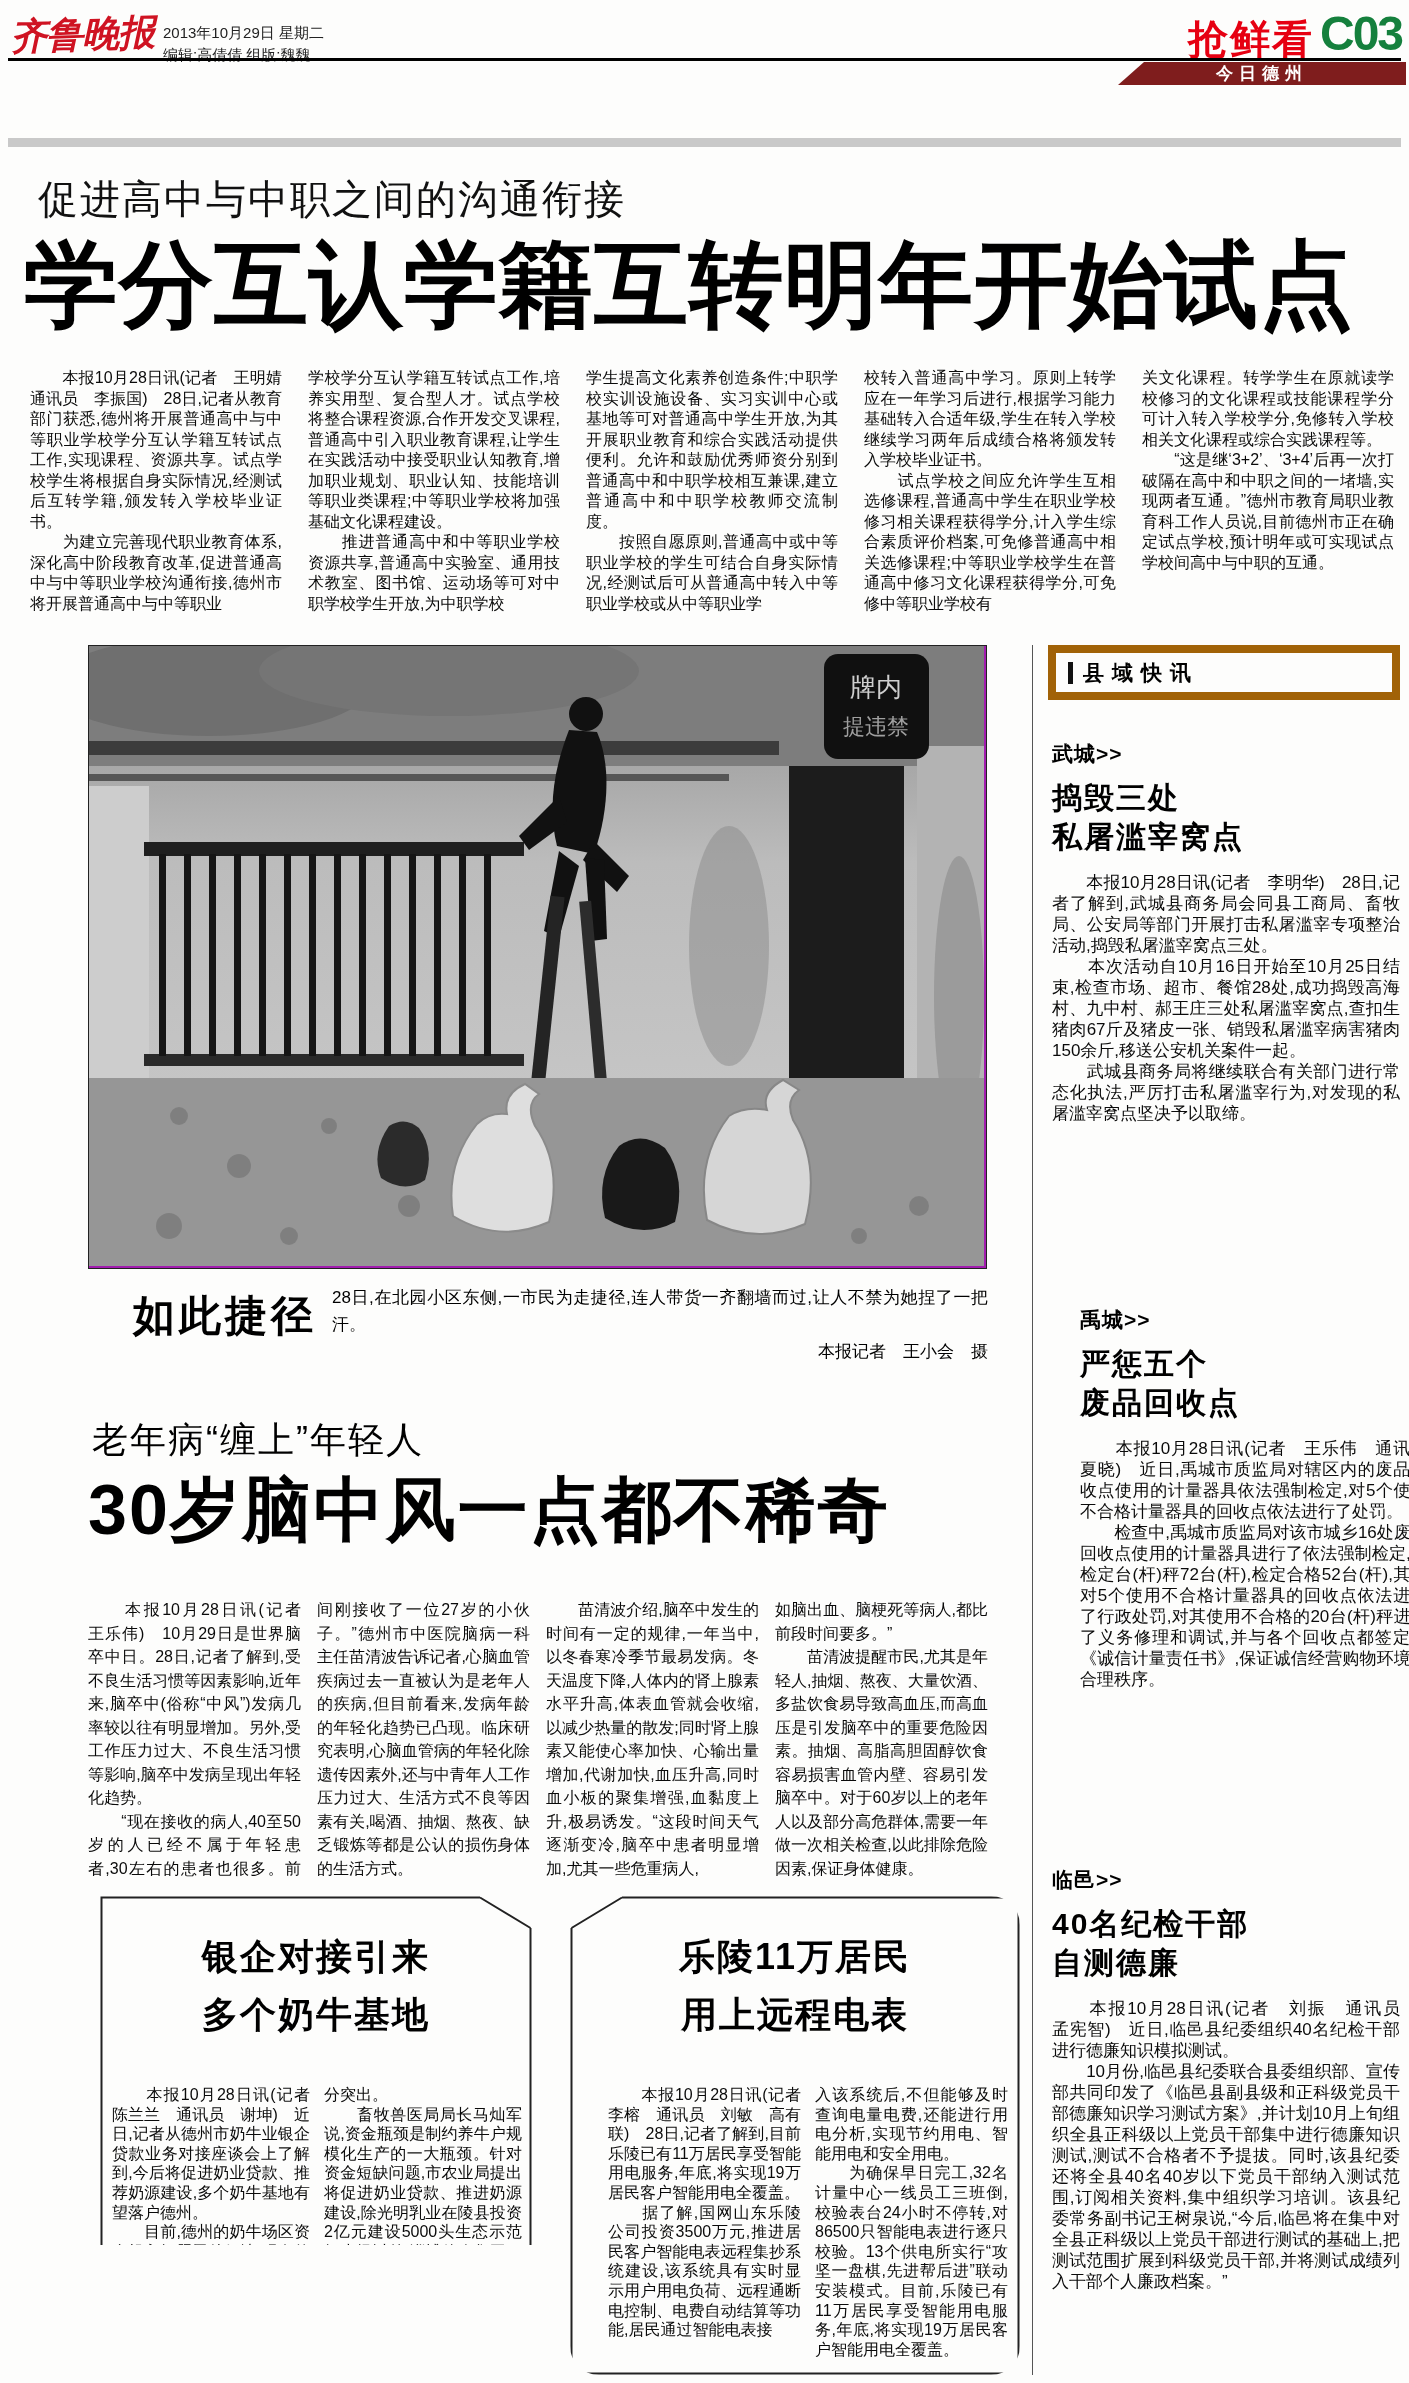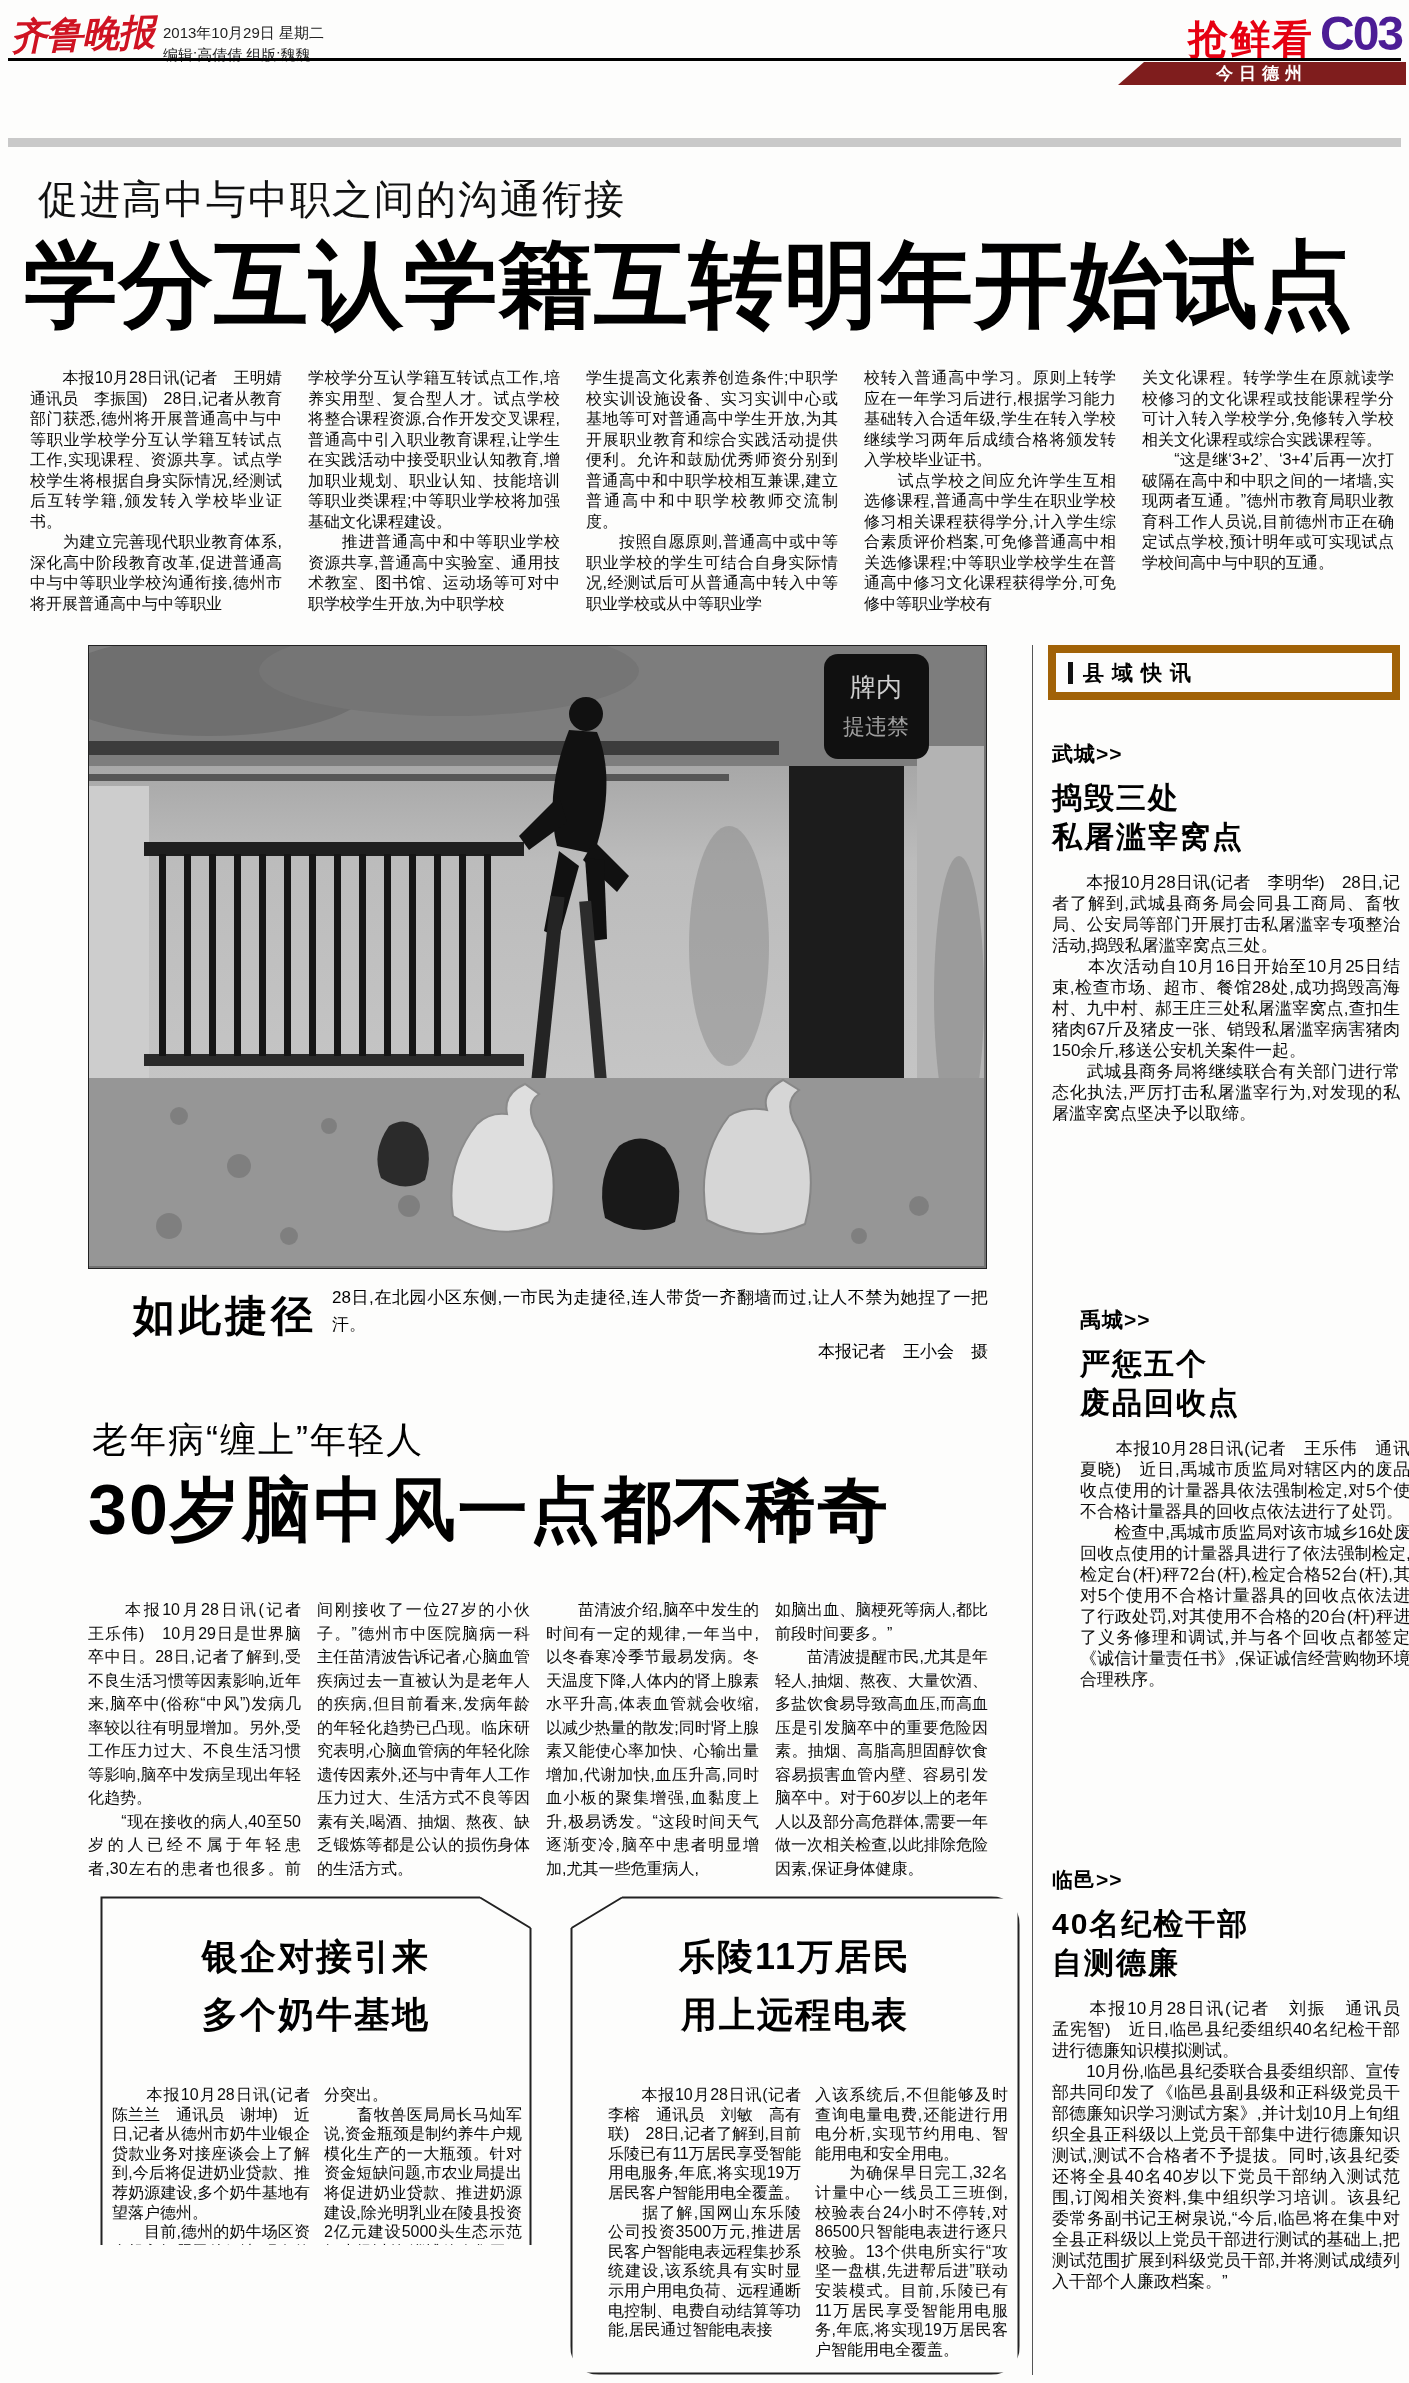--- a/index.html
+++ b/index.html
@@ -8,36 +8,36 @@
     background:#fdfdfc;overflow:hidden;color:#000;
     font-family:"Liberation Sans","DejaVu Sans",sans-serif;
   }
   
   .logo{position:absolute;left:10px;top:14px;width:150px;
     font-family:"DejaVu Serif","Liberation Serif",serif;
     font-style:italic;font-weight:bold;font-size:37px;line-height:40px;
     color:#cf1322;letter-spacing:-1px;transform:rotate(-2deg);}
   .mast-meta{position:absolute;left:163px;top:22px;font-size:15px;line-height:22px;color:#222;}
   .section-name{position:absolute;left:1188px;top:12px;font-size:40px;font-weight:bold;color:#e60012;letter-spacing:2px;}
-  .page-code{position:absolute;left:1320px;top:6px;font-size:48px;font-weight:900;letter-spacing:-2px;color:#4c1d95;}
+  .page-code{position:absolute;left:1320px;top:6px;font-size:48px;font-weight:900;letter-spacing:-2px;color:#15803d;}
   .mast-rule{position:absolute;left:8px;top:58px;width:1393px;height:3px;background:#000;}
   .banner{position:absolute;left:1118px;top:62px;width:288px;height:23px;background:#7f1d1d;
     clip-path:polygon(26px 0,100% 0,100% 100%,0 100%);
     display:flex;align-items:center;justify-content:center;}
   .banner span{color:#fff;font-size:17px;font-weight:bold;letter-spacing:6px;}
   .gray-bar{position:absolute;left:8px;top:138px;width:1393px;height:9px;background:#c9c9c9;}
   
   .kicker1{position:absolute;left:38px;top:172px;font-size:40px;letter-spacing:2px;color:#111;white-space:nowrap;}
   .headline1{position:absolute;left:24px;top:222px;width:1375px;font-size:94px;font-weight:bold;
     letter-spacing:1px;white-space:nowrap;color:#000;}
   .cols1{position:absolute;left:30px;top:368px;width:1366px;height:256px;display:flex;gap:26px;}
   .cols1 .col{flex:0 0 252px;font-size:16px;line-height:20.5px;text-align:justify;
     white-space:pre-wrap;overflow:hidden;color:#0a0a0a;}
   
-  .photo{position:absolute;left:88px;top:645px;width:897px;height:622px;border:1px solid #222;background:#737373;}
+  .photo{position:absolute;left:88px;top:645px;width:897px;height:622px;border:1px solid #222;background:#a21caf;}
   
   .cap-title{position:absolute;left:133px;top:1288px;font-size:42px;font-weight:bold;letter-spacing:4px;}
   .cap-block{position:absolute;left:332px;top:1284px;width:656px;font-size:17px;line-height:27px;}
   .cap-block .cap-text{margin:0;text-align:justify;}
   .cap-block .cap-credit{margin:0;text-align:right;}
   
   .kicker2{position:absolute;left:92px;top:1416px;font-size:36px;letter-spacing:2px;white-space:nowrap;}
   .headline2{position:absolute;left:88px;top:1464px;font-size:70px;font-weight:bold;letter-spacing:2px;white-space:nowrap;}
   .cols2{position:absolute;left:88px;top:1598px;width:900px;height:284px;display:flex;gap:16px;}
   .cols2 .col{flex:0 0 213px;font-size:16px;line-height:23.5px;text-align:justify;

